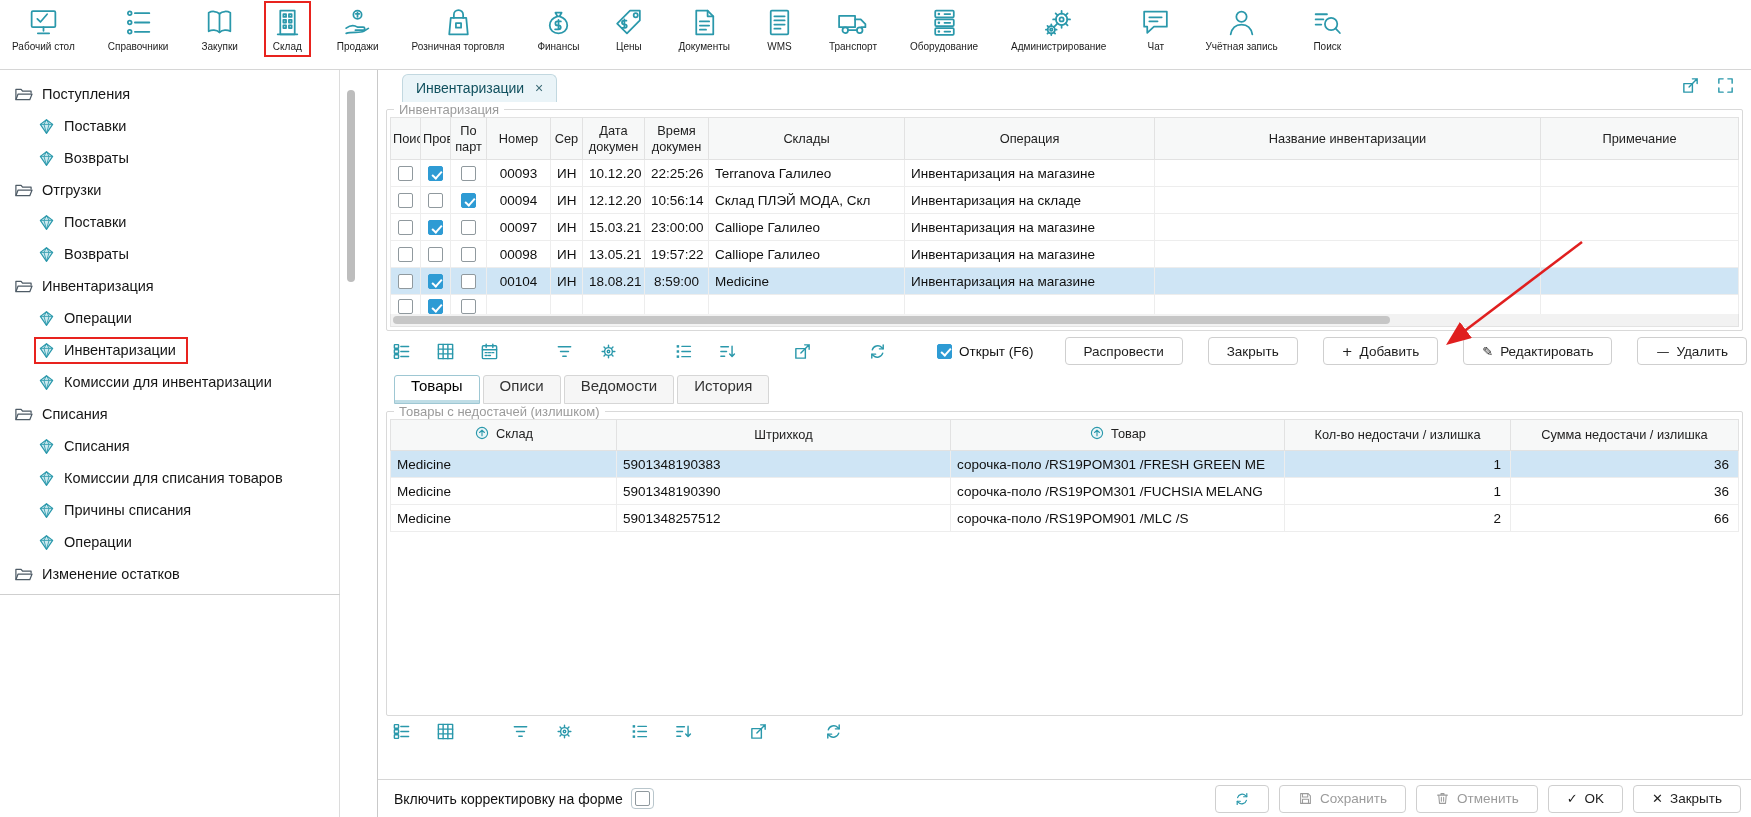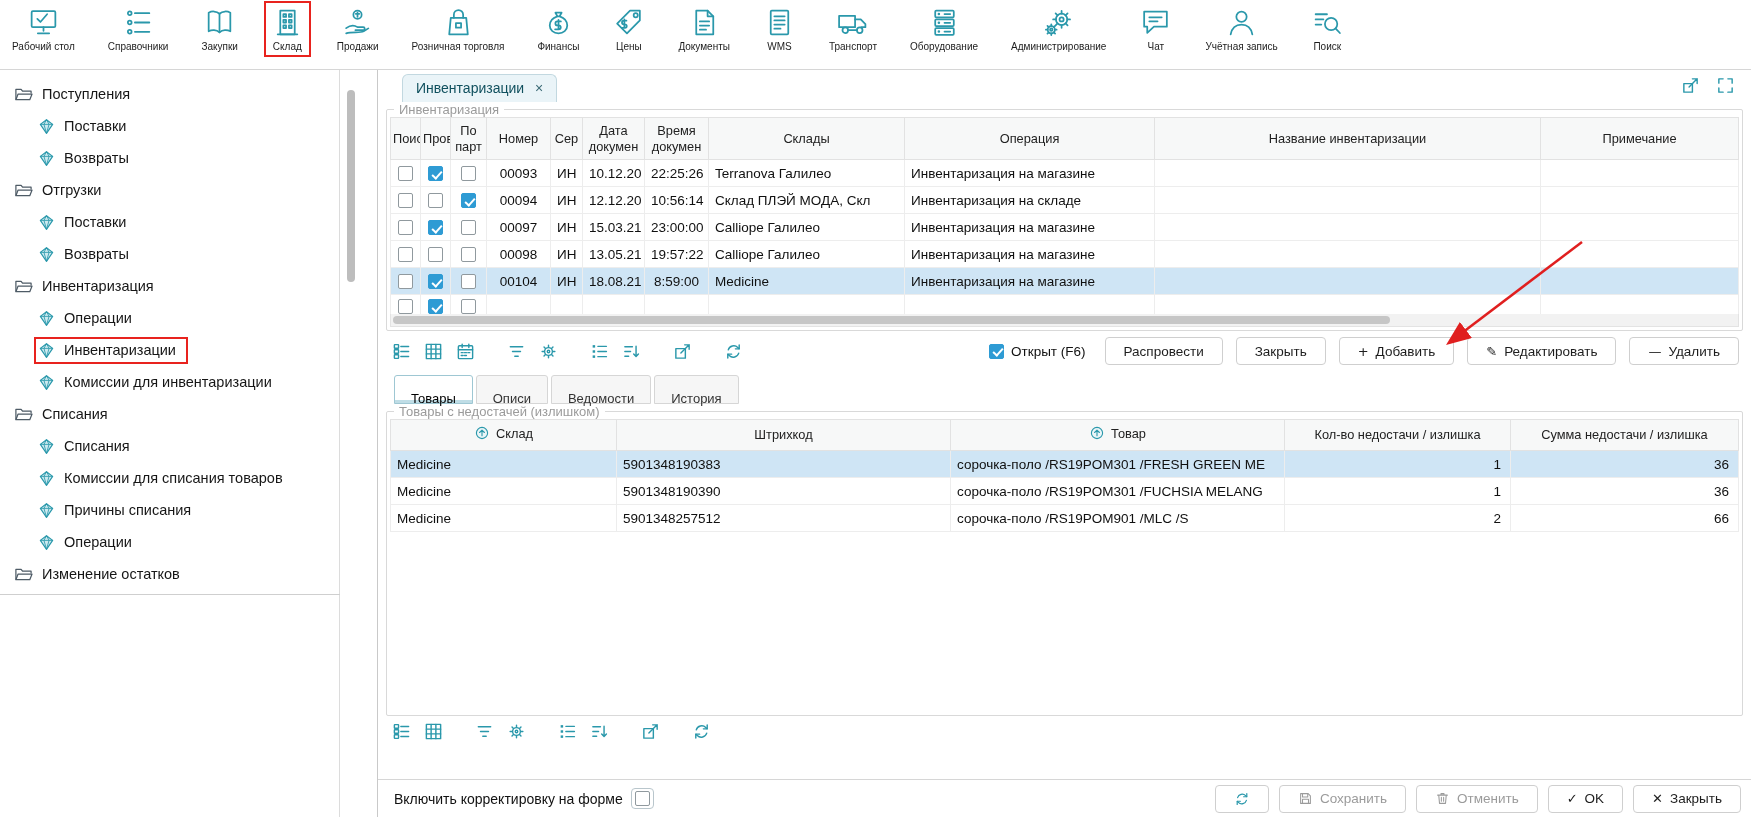--- a/index.html
+++ b/index.html
@@ -60,35 +60,35 @@
 
   .cb { position:relative; display:inline-block; width:15px; height:15px; border:1px solid #90999e;
         border-radius:2px; background:#fff; vertical-align:middle; }
   .cb.checked { background:#2e9bd4; border-color:#2e9bd4; }
   .cb.checked::after { content:""; position:absolute; left:4.6px; top:1.6px; width:4px; height:8px;
         border:solid #fff; border-width:0 2px 2px 0; transform:rotate(42deg); }
 
   .hscroll { height:13px; background:#f2f2f2; border:1px solid #e3e3e3; border-top:none; position:relative; }
   .hthumb { position:absolute; top:2px; left:2px; height:8px; width:74%; background:#c6c6c6; border-radius:4px; }
 
-  .tbar { display:flex; align-items:center; gap:13px; padding:6px 12px 6px 14px; }
+  .tbar { display:flex; align-items:center; gap:25px; padding:6px 4px 6px 14px; }
   .tbar .gap { width:6px; }
   .tbar .spacer { flex:1; }
   .open-flag { display:flex; align-items:center; gap:7px; font-size:13.5px; color:#111; margin-right:6px; }
   .btn { display:inline-flex; align-items:center; justify-content:center; gap:7px; background:#fff;
          border:1px solid #cfcfcf; border-radius:4px; height:28px; padding:0 18px; font-size:13.5px;
          color:#1d1d1d; cursor:default; white-space:nowrap; }
   .btn .glyph { font-family:"DejaVu Sans", sans-serif; font-size:13px; line-height:1; }
   .btn.disabled { color:#9b9b9b; }
   .btn.disabled .bicon { color:#9b9b9b; }
   .bicon { width:15px; height:15px; color:#6d6d6d; stroke:currentColor; fill:none; stroke-width:1.4;
            stroke-linecap:round; stroke-linejoin:round; }
 
   .dtabs { display:flex; margin:4px 0 0 16px; height:29px; }
-  .dtab { padding:15px 16px 0; border:1px solid #d6d6d6; background:#f6f6f6; color:#333; font-size:13px;
+  .dtab { padding:1px 16px 0; border:1px solid #d6d6d6; background:#f6f6f6; color:#333; font-size:15px;
           margin-right:3px; border-radius:3px 3px 0 0; }
   .dtab.active { background:#fff; border-color:#9ec7d3; color:#000; box-shadow:inset 0 -3px 0 #bfdde6; }
 
   fieldset#goods-box { height:312px; display:flex; flex-direction:column; }
   th .hdr-with-icon { display:inline-flex; align-items:center; gap:6px; justify-content:center; }
   .sort-svg { width:16px; height:16px; color:#2a98ab; stroke:currentColor; fill:none; stroke-width:1.4;
               stroke-linecap:round; stroke-linejoin:round; }
 
   .footer { margin-top:auto; border-top:1px solid #d6d6d6; display:flex; align-items:center; gap:10px;
             padding:5px 10px; height:38px; background:#fff; }

